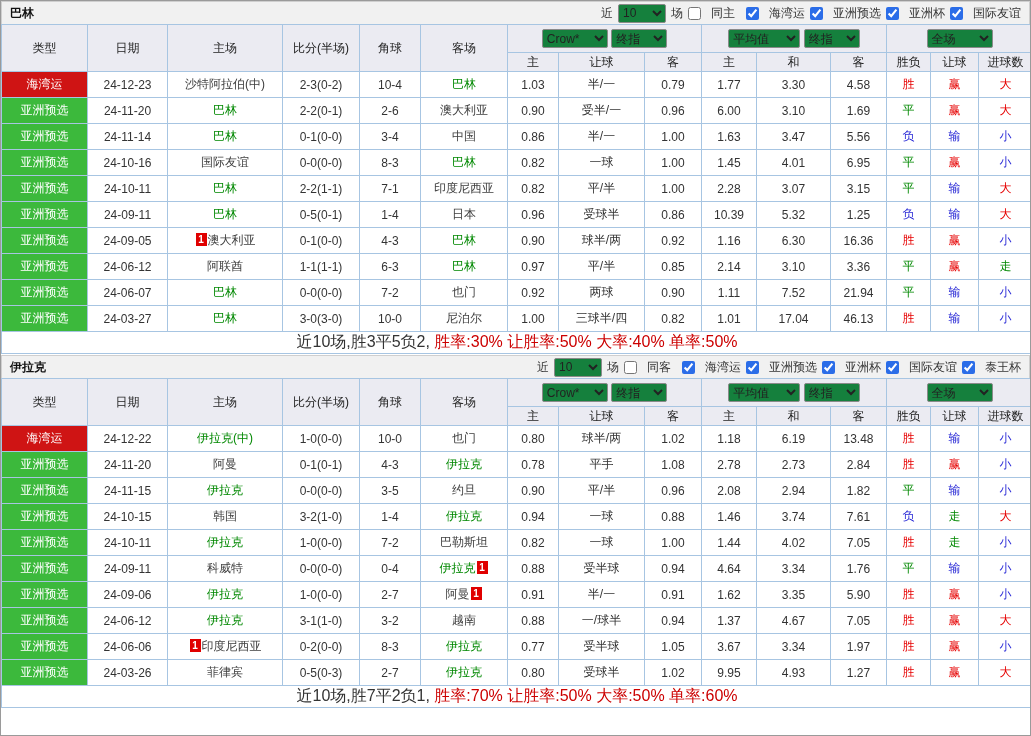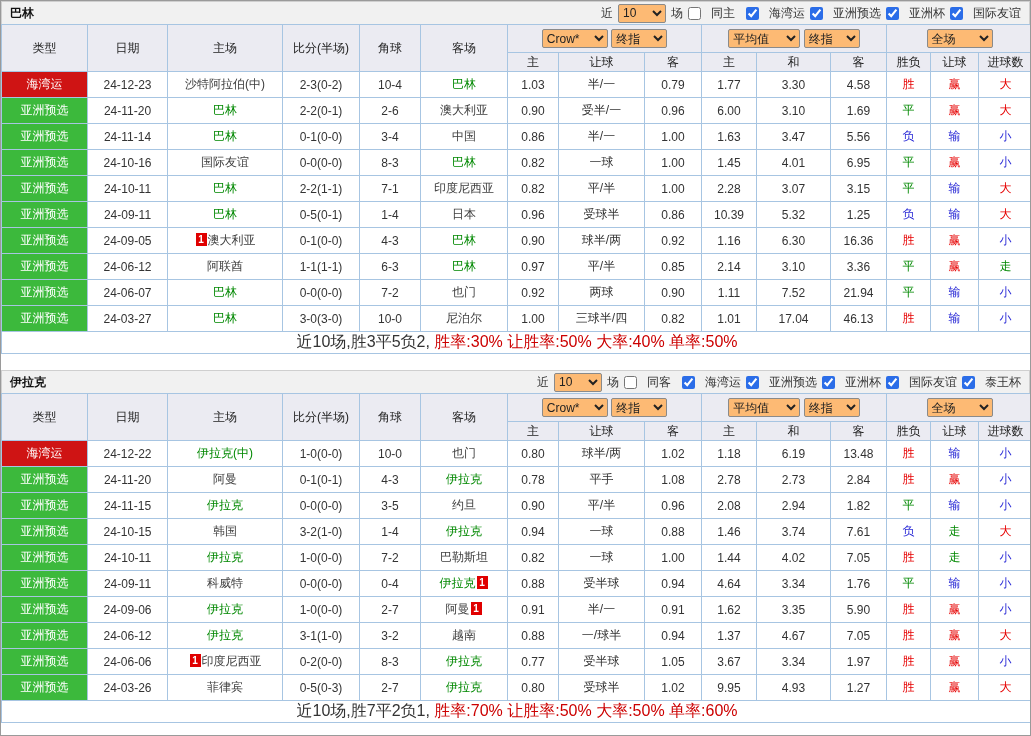--- a/index.html
+++ b/index.html
@@ -15,30 +15,30 @@
   .radio-opt input { width:13px; height:13px; margin:0; accent-color:#2b6de8; }
   .tb-buttons { position:absolute; right:6px; top:4px; display:flex; gap:5px; }
   .tb-btn { width:25px; height:22px; background:var(--titlebar-button-bg,#6b62c6);
             border:1px solid #a29bde; border-radius:2px; color:#fff; font-size:13px; font-weight:bold;
             line-height:1; display:flex; align-items:center; justify-content:center; cursor:pointer; padding:0;
             font-family:"DejaVu Sans",sans-serif; }
   .tb-btn.close { background:#4a449e; font-size:15px; }
 
   
   .section { width:100%; }
-  #sections .section + .section { margin-top:16px; }
+  #sections .section + .section { margin-top:1px; }
   .filterbar { height:23px; background:var(--filter-bg,#f1f1f1); border:1px solid #cfcfcf; border-bottom:none;
                display:flex; align-items:center; justify-content:space-between; padding:0 8px; font-size:12px; color:#333; }
   .team-name { font-weight:bold; color:#111; font-size:12px; }
   .filters { display:flex; align-items:center; gap:5px; }
   .league-group { display:inline-flex; align-items:center; gap:5px; margin-left:6px; }
   .chk { display:inline-flex; align-items:center; gap:10px; cursor:pointer; }
   .chk input { width:13px; height:13px; margin:0; accent-color:#2b6de8; }
 
-  select { font-size:12px; height:19px; border:1px solid #8a8a8a; background:#fdba74; color:#222;
+  select { font-size:12px; height:19px; border:1px solid #8a8a8a; background:#15803d; color:#222;
            font-family:inherit; border-radius:2px; }
   .sel-count { width:48px; }
   .sel-odds1 { width:66px; } .sel-odds2 { width:56px; }
   .sel-avg1 { width:72px; } .sel-avg2 { width:56px; }
   .sel-full { width:66px; }
 
   
   table.grid { width:100%; border-collapse:collapse; table-layout:fixed; font-size:12px; text-align:center; }
   .grid th, .grid td { border:1px solid var(--grid-border,#a7c5e2); overflow:hidden; white-space:nowrap; }
   .grid thead th { background:var(--header-bg,#ebebf2); font-weight:normal; color:#222; }

